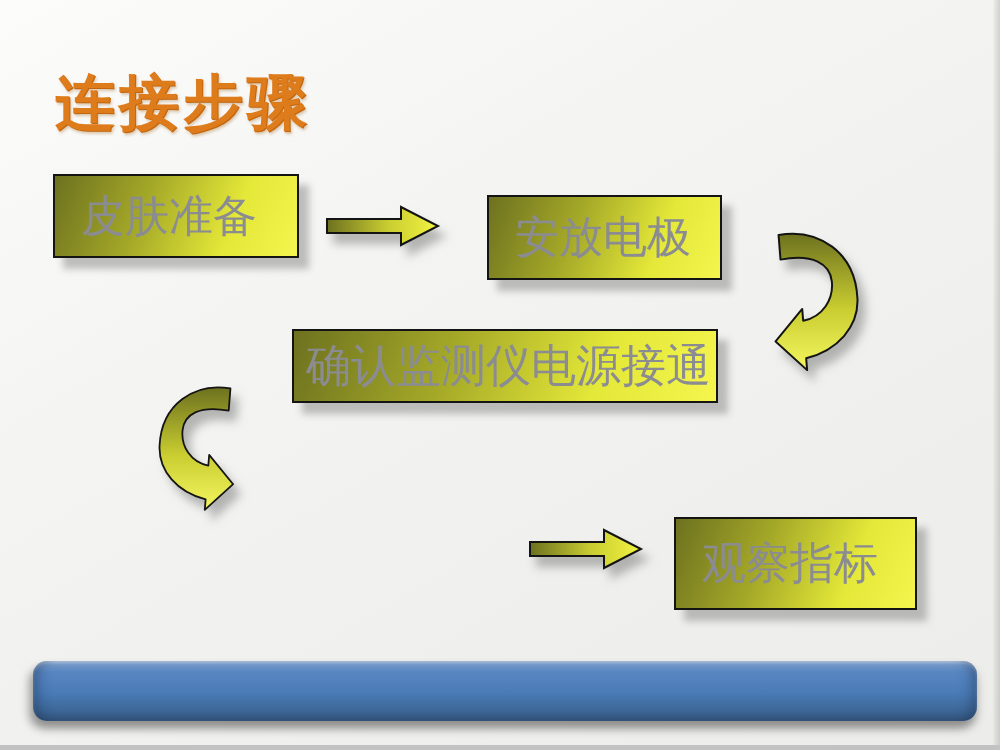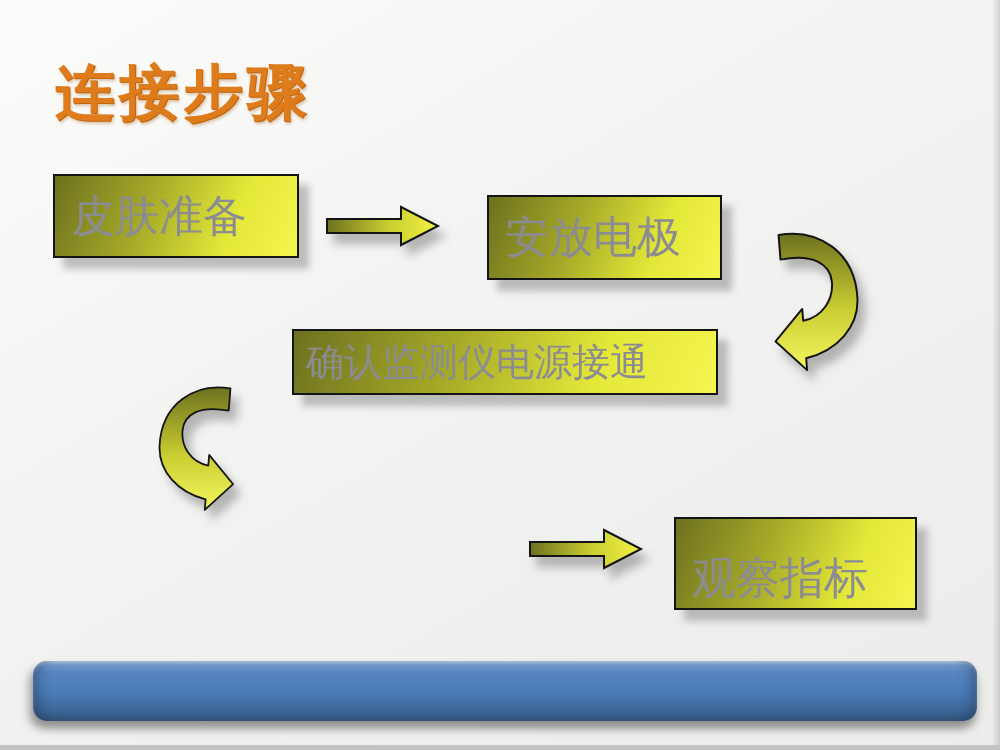--- a/index.html
+++ b/index.html
@@ -13,41 +13,41 @@
   }
   .edge-right{
     position:absolute;top:0;right:0;width:7px;height:750px;
     background:linear-gradient(90deg,rgba(0,0,0,0.02),rgba(0,0,0,0.14));
   }
   .bottom-strip{
     position:absolute;left:0;bottom:0;width:1000px;height:5px;
     background:#c2c2c2;
   }
   .page-title{
-    position:absolute;left:55px;top:58px;
+    position:absolute;left:55px;top:68px;
     font-size:60px;font-weight:bold;letter-spacing:4px;line-height:1.15;
     color:#DE7B1B;
     text-shadow:1px 1px 0 #c1660e, 2px 3px 3px rgba(160,100,30,0.35);
   }
   .step-box{
     position:absolute;
     display:flex;align-items:center;
-    padding-left:16px;box-sizing:border-box;
+    padding-left:26px;box-sizing:border-box;
     background:linear-gradient(112deg,#6d711f 0%,#a6aa28 38%,#e4e838 72%,#f4f54e 100%);
     border:2px solid #141414;
     color:#8b8c91;
     font-size:44px;
     box-shadow:10px 11px 7px rgba(120,120,120,0.45);
     white-space:nowrap;overflow:hidden;
   }
   .box-1{left:53px;top:174px;width:246px;height:84px;}
   .box-2{left:487px;top:195px;width:235px;height:85px;text-align:right;}
-  .box-3{left:292px;top:329px;width:426px;height:66px;padding-left:12px;font-size:38px;text-align:right;}
+  .box-3{left:292px;top:329px;width:426px;height:74px;padding-left:12px;font-size:45px;text-align:right;}
   .box-4{left:271px;top:490px;width:219px;height:90px;}
-  .box-5{left:674px;top:517px;width:243px;height:93px;align-items:flex-end;}
+  .box-5{left:674px;top:517px;width:243px;height:93px;}
   .flow-arrow{position:absolute;filter:drop-shadow(7px 10px 5px rgba(115,115,115,0.5));}
   .arrow-1{left:325px;top:203px;}
   .arrow-2{left:528px;top:526px;}
   .curl-right{left:768px;top:230px;}
   .curl-left{left:145px;top:384px;}
   .accent-bar{
     position:absolute;left:33px;top:661px;width:944px;height:60px;
     border-radius:14px;
     background:linear-gradient(180deg,#84a7d2 0%,#5886c1 18%,#4a7cb8 52%,#3c6594 85%,#33557d 100%);
     box-shadow:

